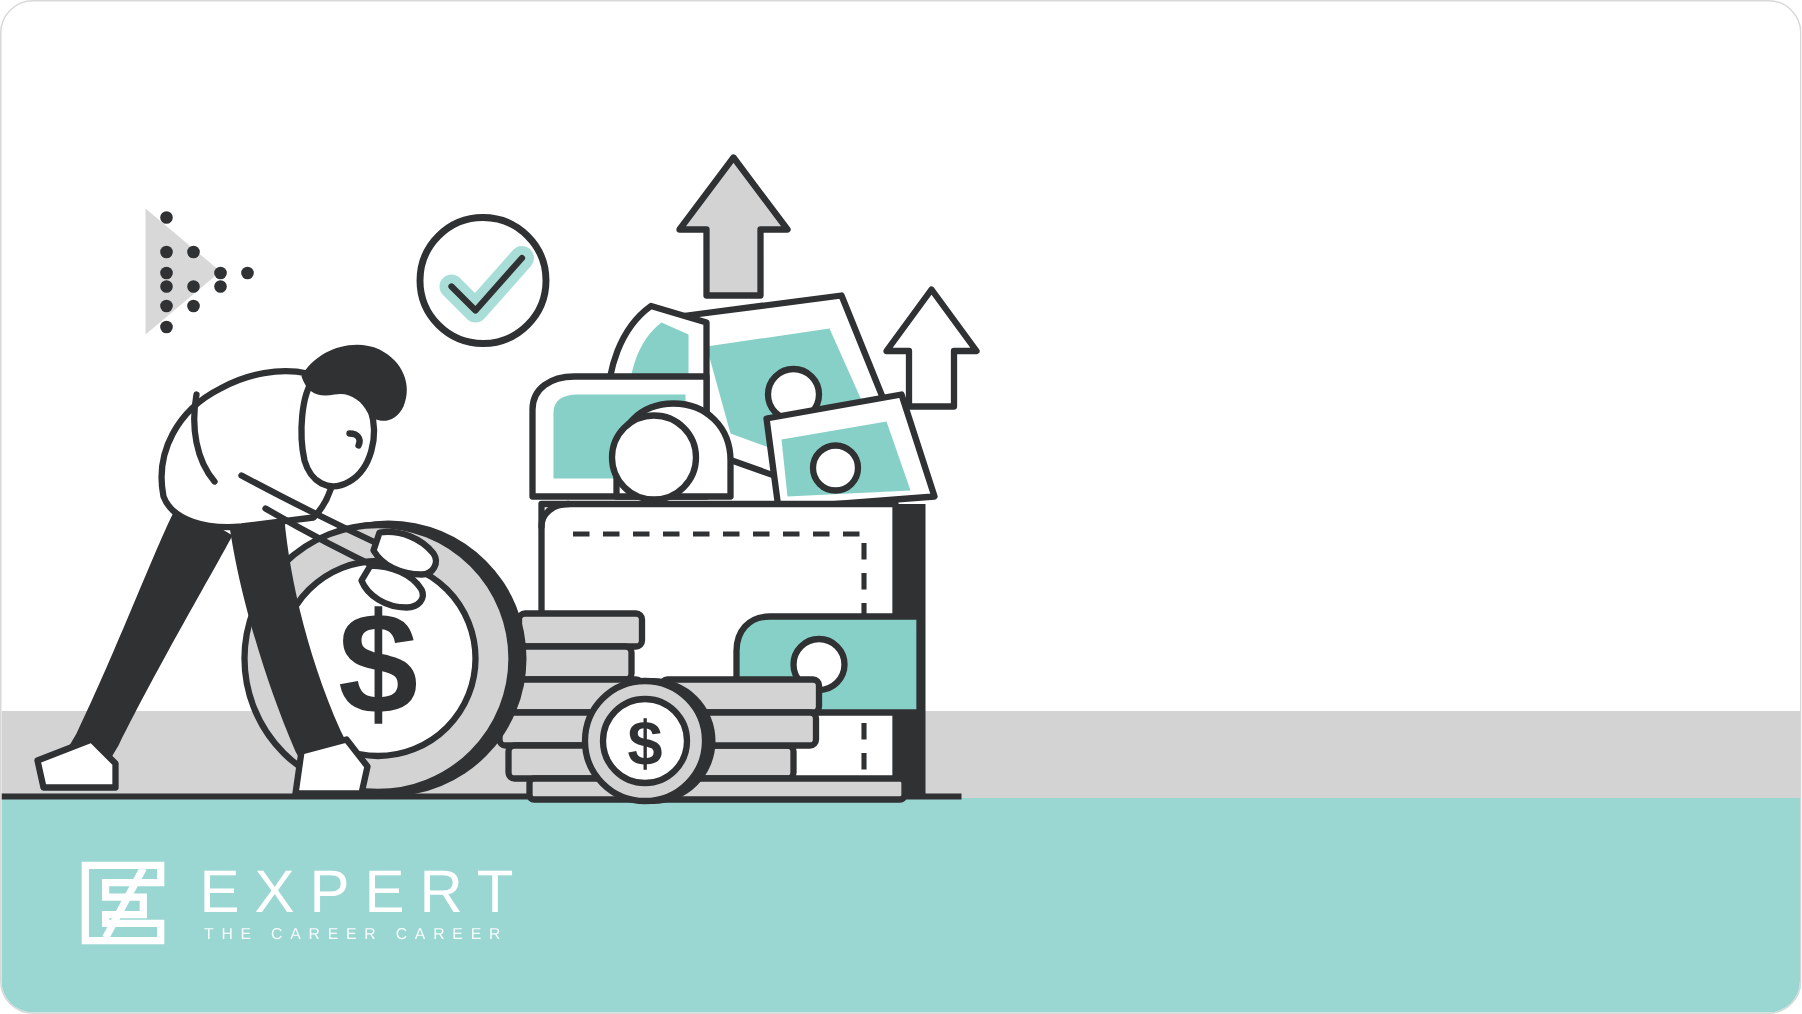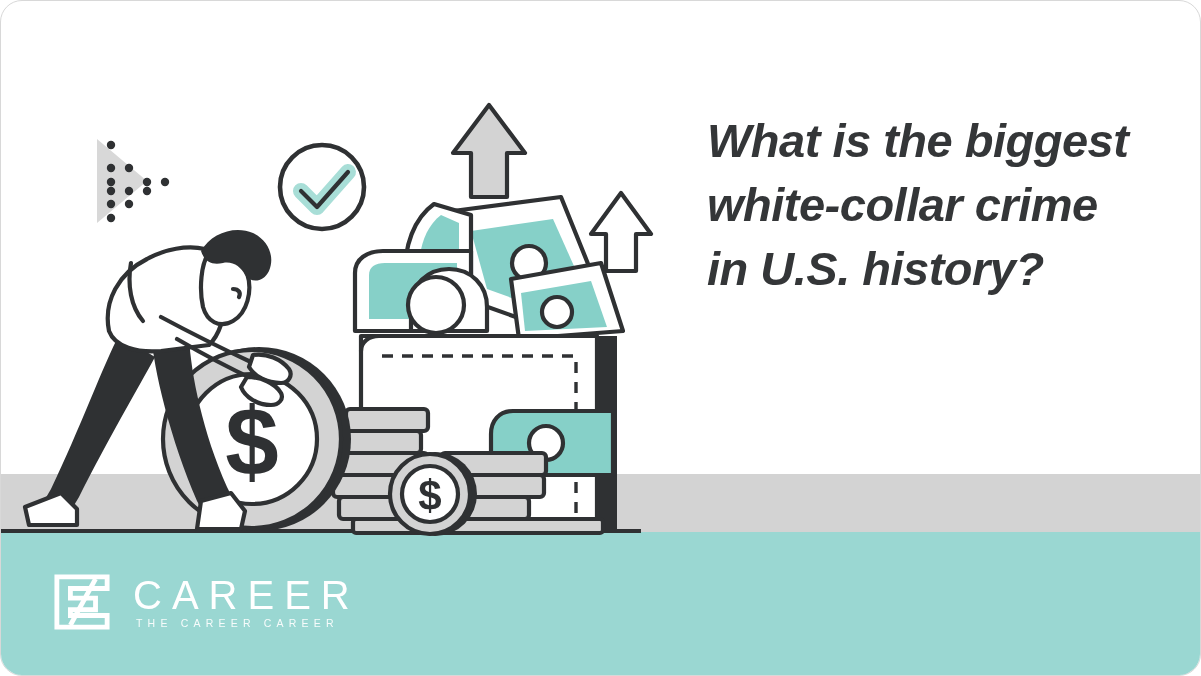--- a/index.html
+++ b/index.html
@@ -238,28 +238,27 @@
         <path d="M200,250 C210,232 234,224 252,232 C268,240 274,256 268,270
                  C262,282 250,282 244,274 C240,266 232,260 222,262
                  C212,264 204,262 200,250 Z" fill="#2f3133"></path>
 
         <path d="M232,288 C238,288 240,292 238,296" class="ink"></path>
       </g>
 
     </svg>
   </div>
 
-  <div class="headline">What is the biggest white-collar crime in U.S. history?</div>
 
   <div class="logo-wrap">
     <span>
       <svg class="logo-mark" viewBox="0 0 60 60" xmlns="http://www.w3.org/2000/svg">
         <path d="M4,4 H56 V16 H18 V26 H44 V38 H18 V44 H56 V56 H4 Z" fill="none" stroke="#ffffff" stroke-width="5"></path>
         <path d="M44,6 L18,54" fill="none" stroke="#ffffff" stroke-width="5"></path>
       </svg>
     </span>
     <span class="logo-text-col">
-      <span class="logo-word">CAREER</span>
+      <span class="logo-word">EXPERT</span>
       <span class="logo-tag">THE CAREER CAREER</span>
     </span>
   </div>
 
 </div>
 
 </body></html>

